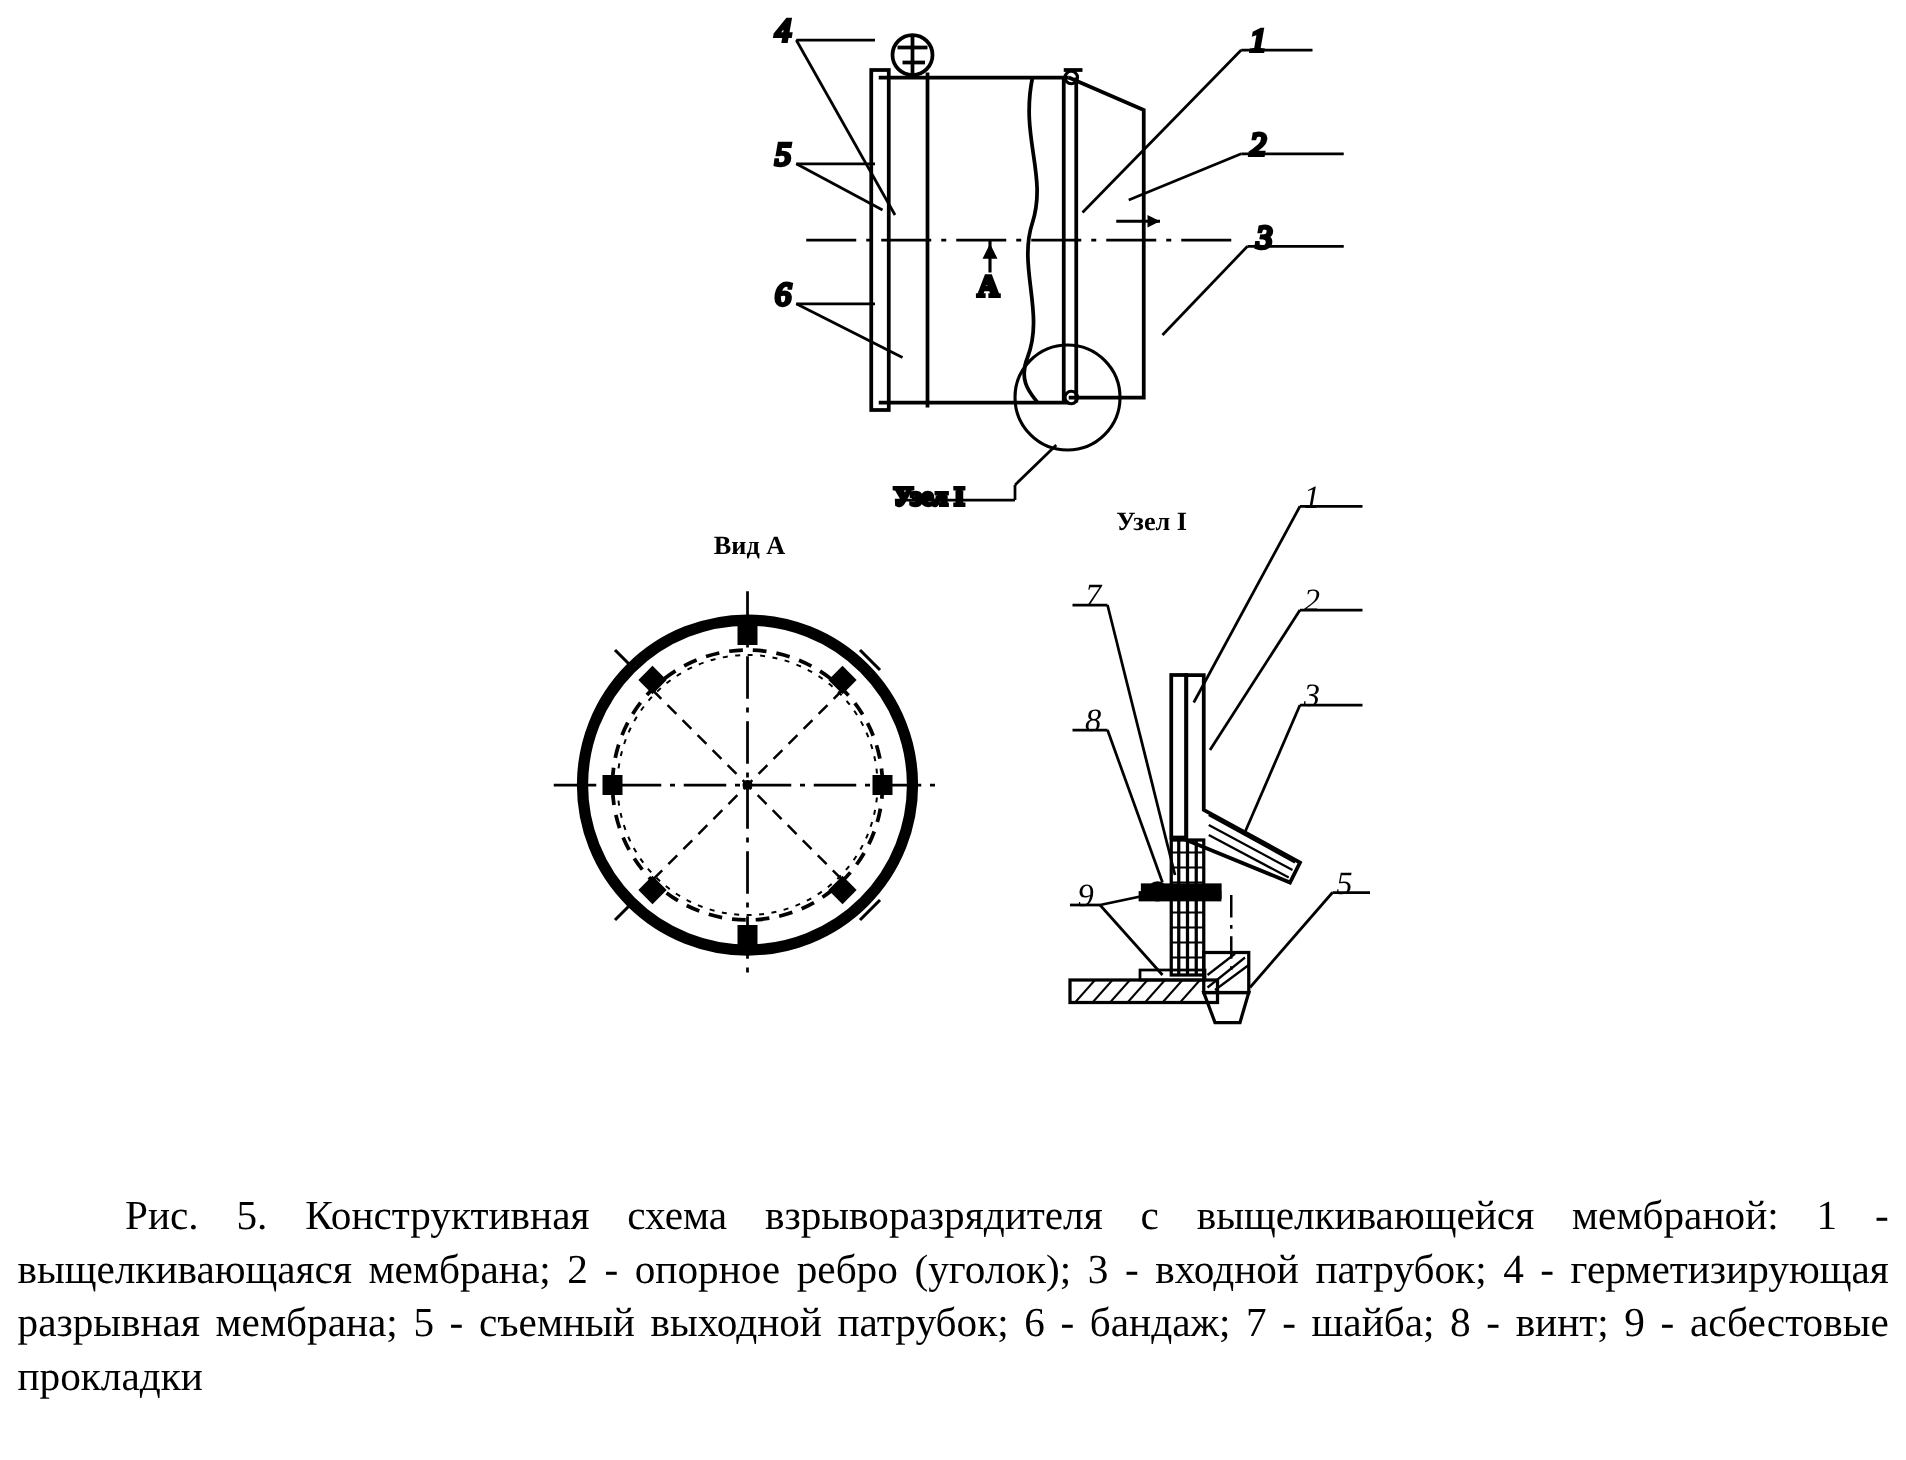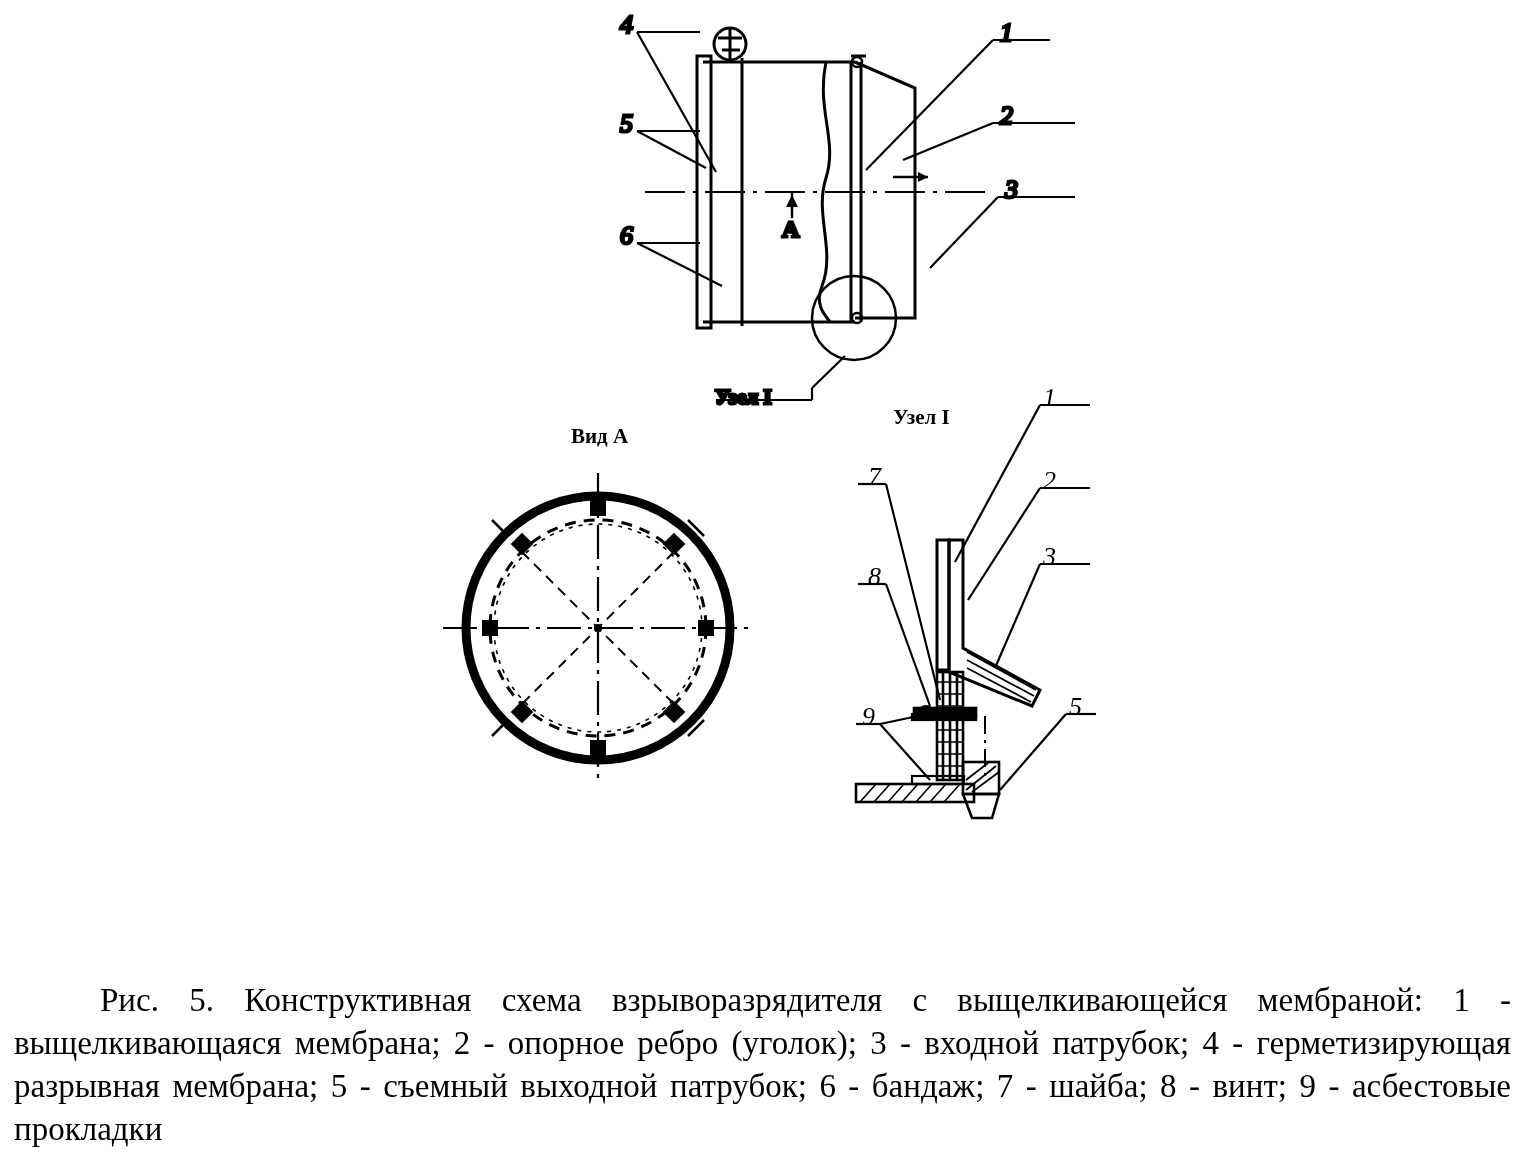--- a/index.html
+++ b/index.html
@@ -39,21 +39,21 @@
   }
   .lbl-a {
     font-family: "Liberation Serif", serif;
     font-size: 24px;
     font-weight: bold;
     fill: #000000;
   }
   #caption {
     position: absolute;
     left: 0;
-    top: 979px;
+    top: 952px;
     width: 1525px;
     padding: 0 14px;
     box-sizing: border-box;
     font-family: "Liberation Serif", serif;
     font-size: 33px;
     line-height: 1.30;
     text-align: justify;
     text-justify: inter-word;
   }
   #caption .firstline {

